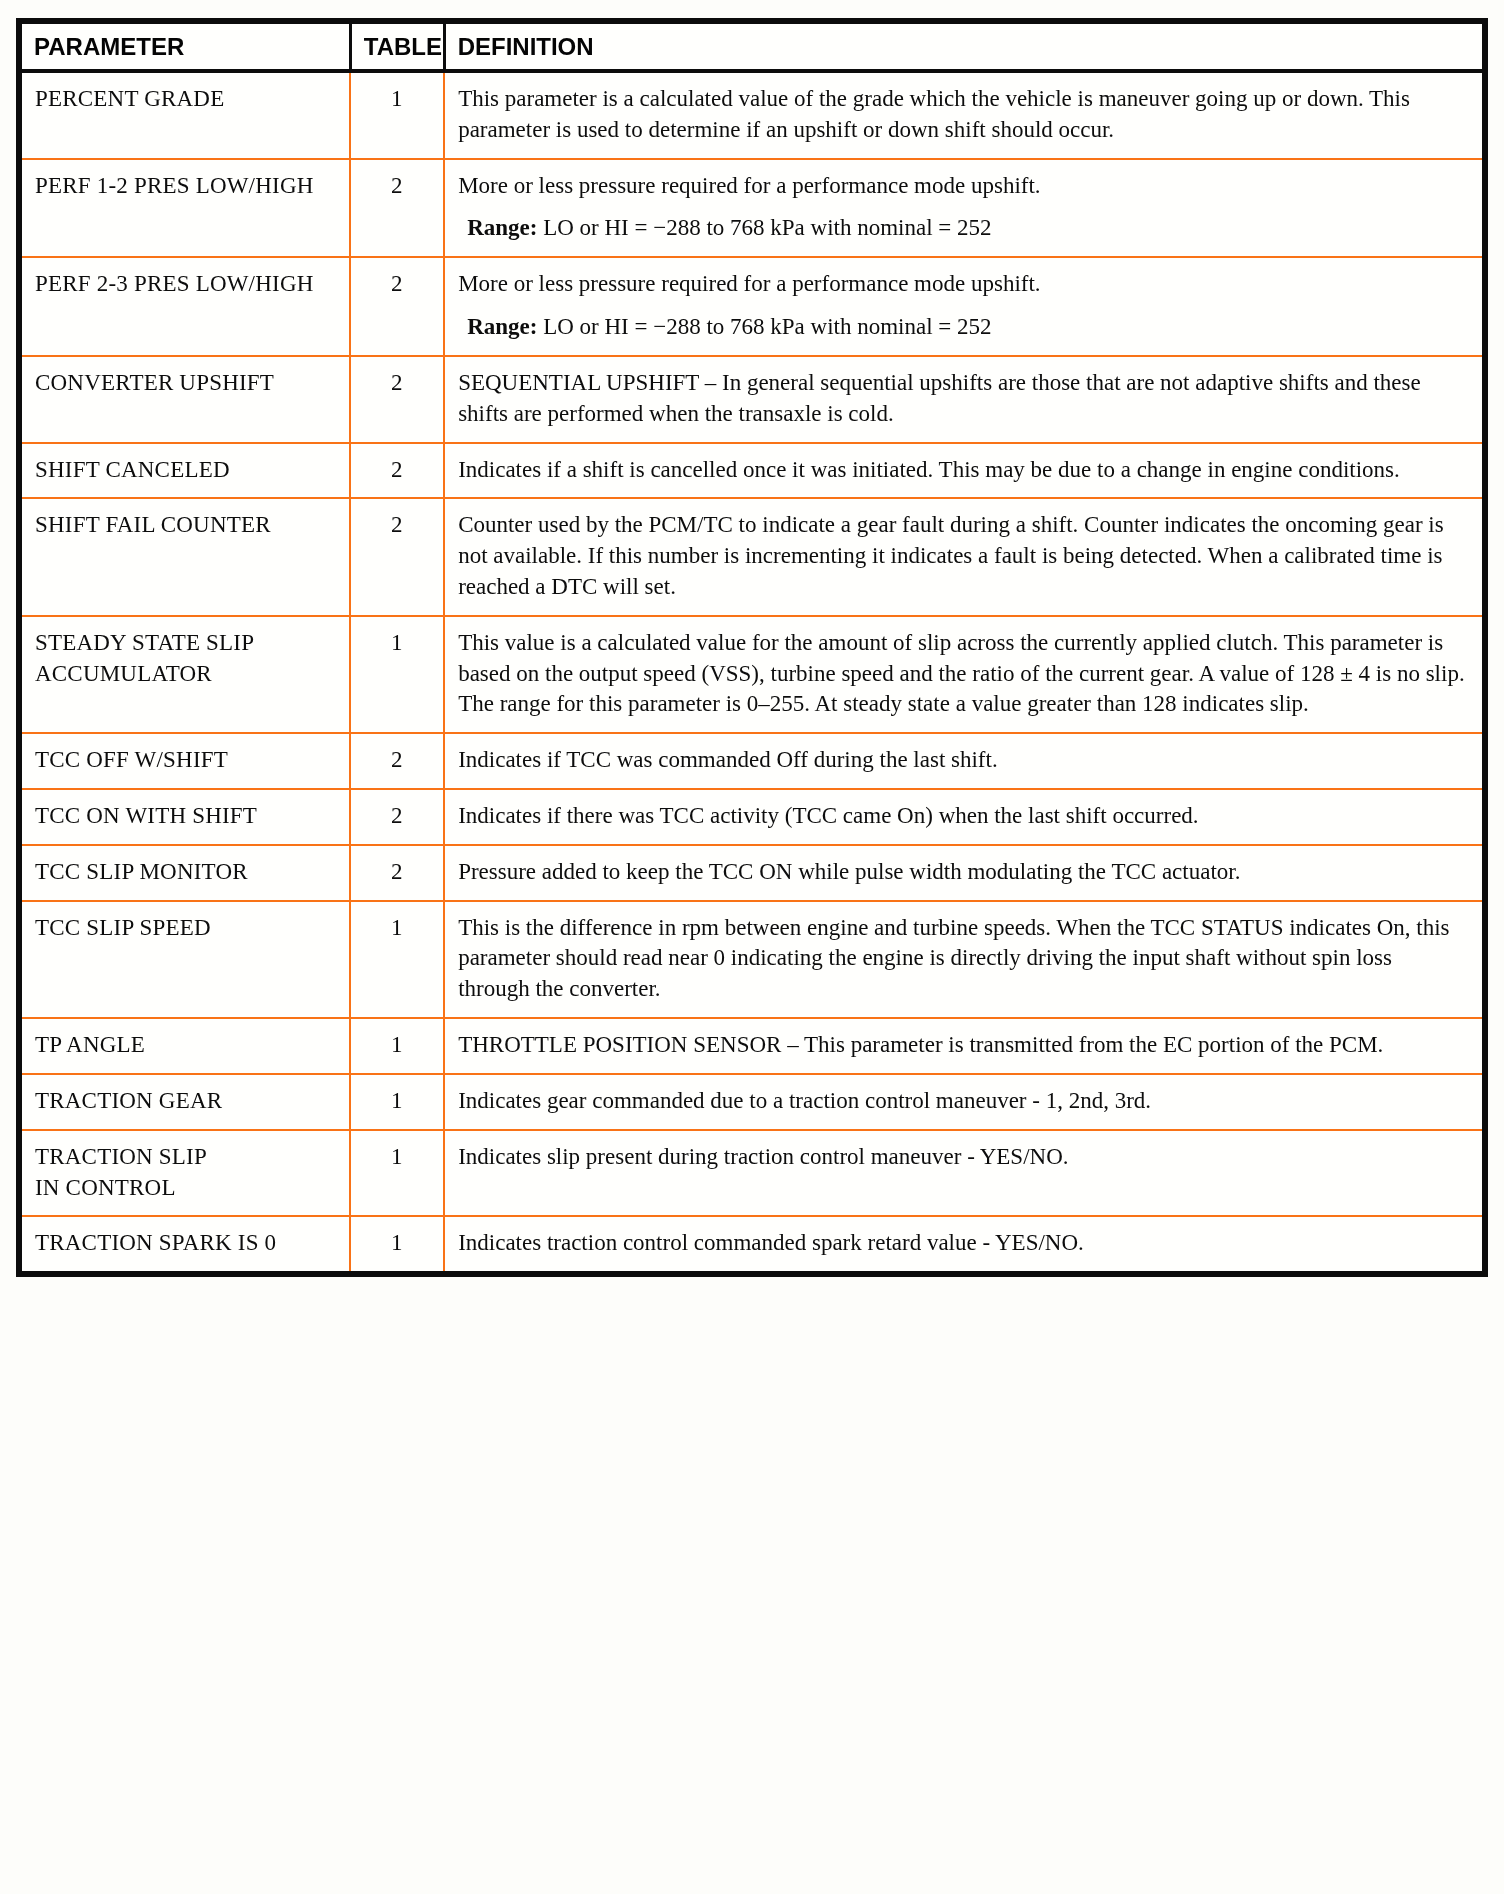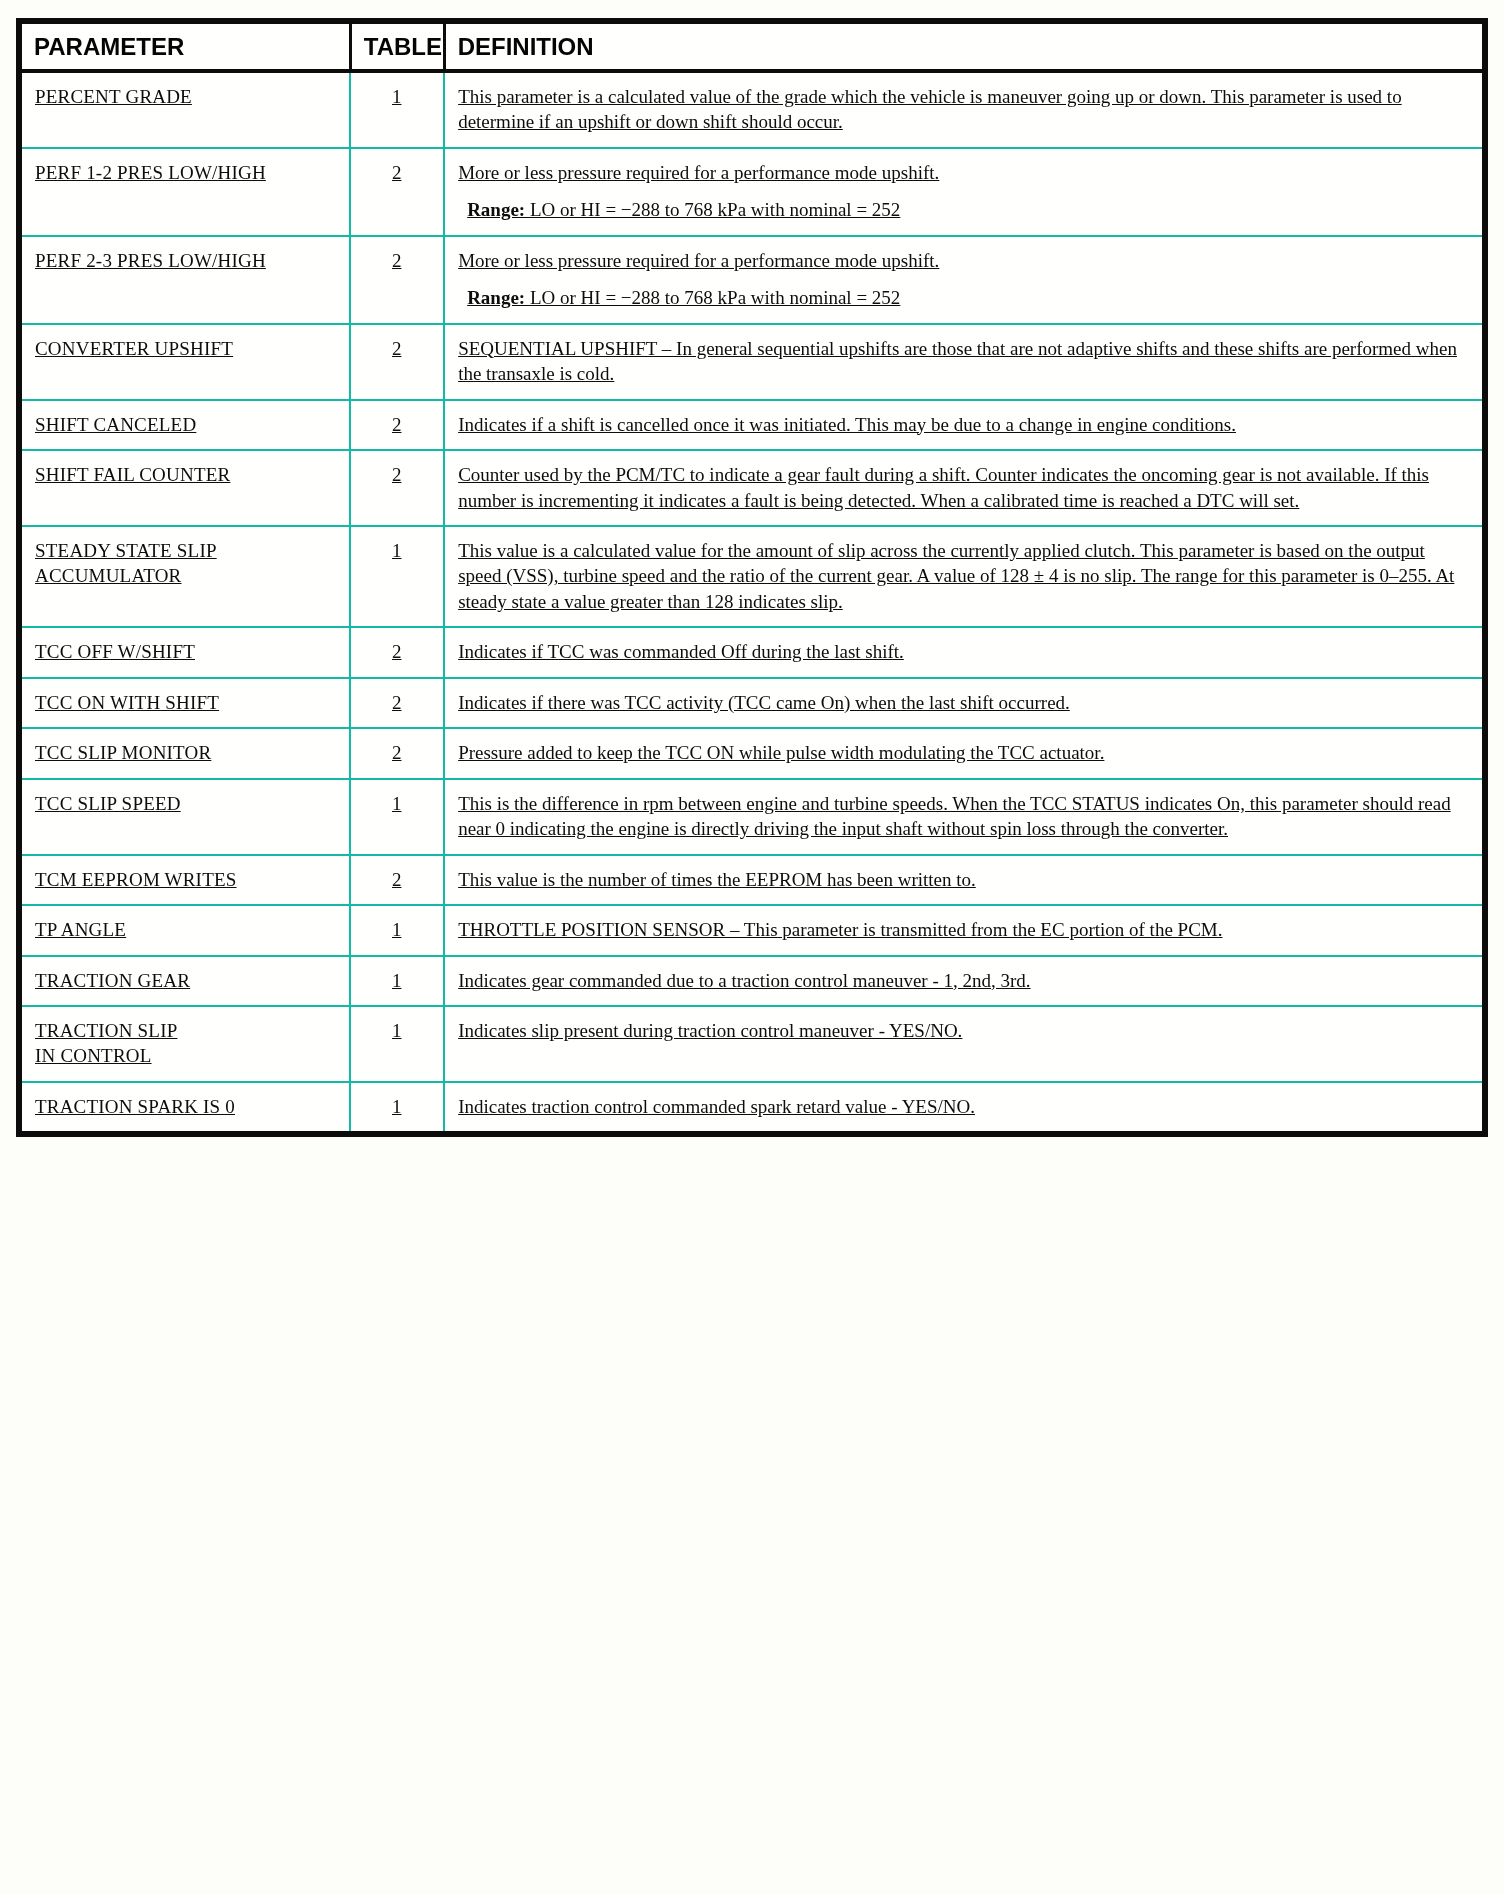--- a/index.html
+++ b/index.html
@@ -28,26 +28,25 @@
     font-weight: bold;
     font-size: 24px;
     text-align: left;
     vertical-align: middle;
     color: #050505;
     padding: 9px 12px 8px 12px;
     border: 3px solid #0c0c0c;
     border-bottom-width: 4px;
   }
   table.param-table td {
-    border: 2px solid #14b8a6;
+    border: 2px solid #f97316;
     vertical-align: top;
     padding: 11px 14px 12px 13px;
-    font-size: 19px;
+    font-size: 23px;
     line-height: 1.34;
-    text-decoration: underline;
   }
   td.param-cell {
     white-space: pre-line;
     letter-spacing: 0.2px;
     font-size: 23px;
   }
   td.tableref-cell {
     text-align: center;
   }
   td.def-cell .def-p {
@@ -153,27 +152,20 @@
           </td>
         </tr>
         <tr>
           <td class="param-cell">TCC SLIP SPEED</td>
           <td class="tableref-cell">1</td>
           <td class="def-cell">
             <p class="def-p">This is the difference in rpm between engine and turbine speeds. When the TCC STATUS indicates On, this parameter should read near 0 indicating the engine is directly driving the input shaft without spin loss through the converter.</p>
           </td>
         </tr>
         <tr>
-          <td class="param-cell">TCM EEPROM WRITES</td>
-          <td class="tableref-cell">2</td>
-          <td class="def-cell">
-            <p class="def-p">This value is the number of times the EEPROM has been written to.</p>
-          </td>
-        </tr>
-        <tr>
           <td class="param-cell">TP ANGLE</td>
           <td class="tableref-cell">1</td>
           <td class="def-cell">
             <p class="def-p">THROTTLE POSITION SENSOR – This parameter is transmitted from the EC portion of the PCM.</p>
           </td>
         </tr>
         <tr>
           <td class="param-cell">TRACTION GEAR</td>
           <td class="tableref-cell">1</td>
           <td class="def-cell">

